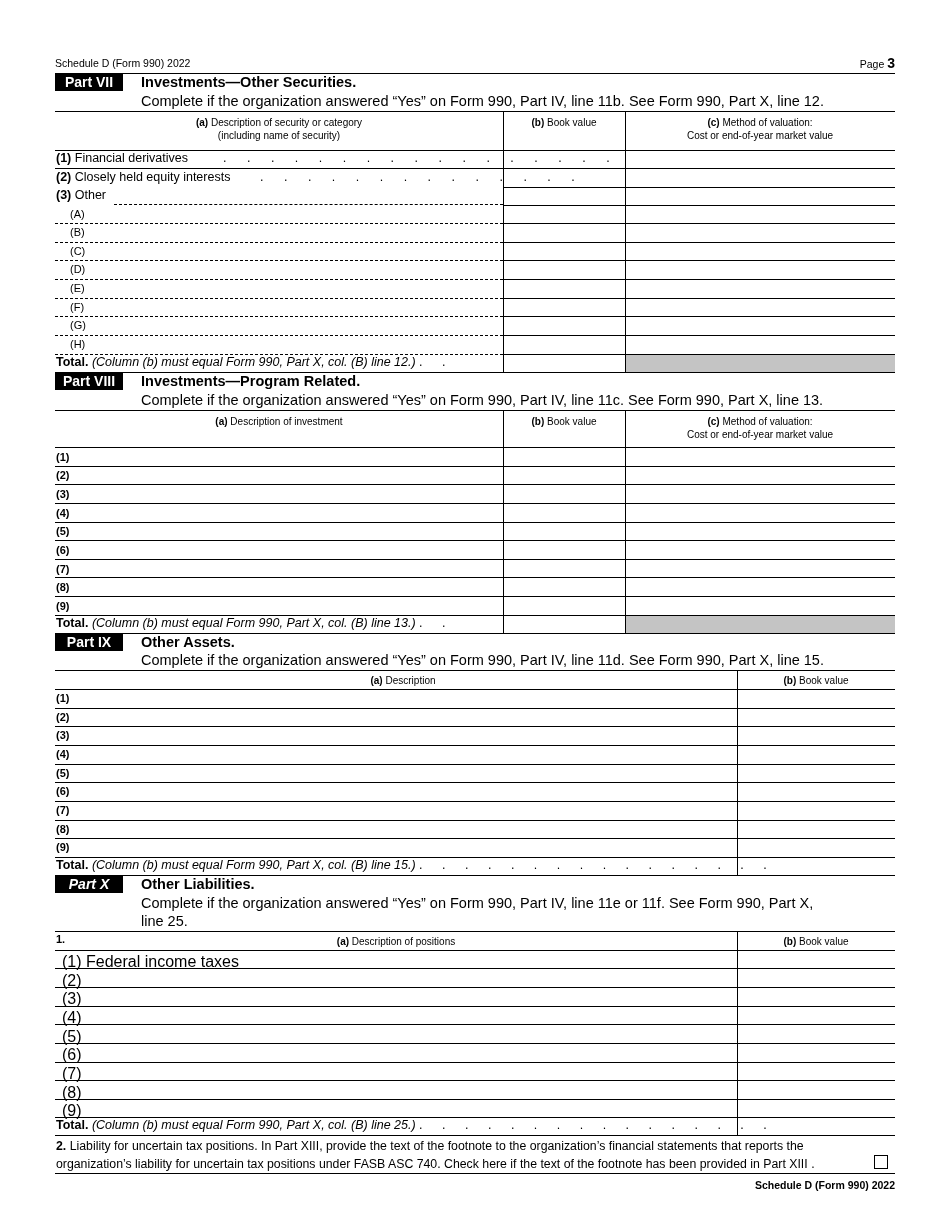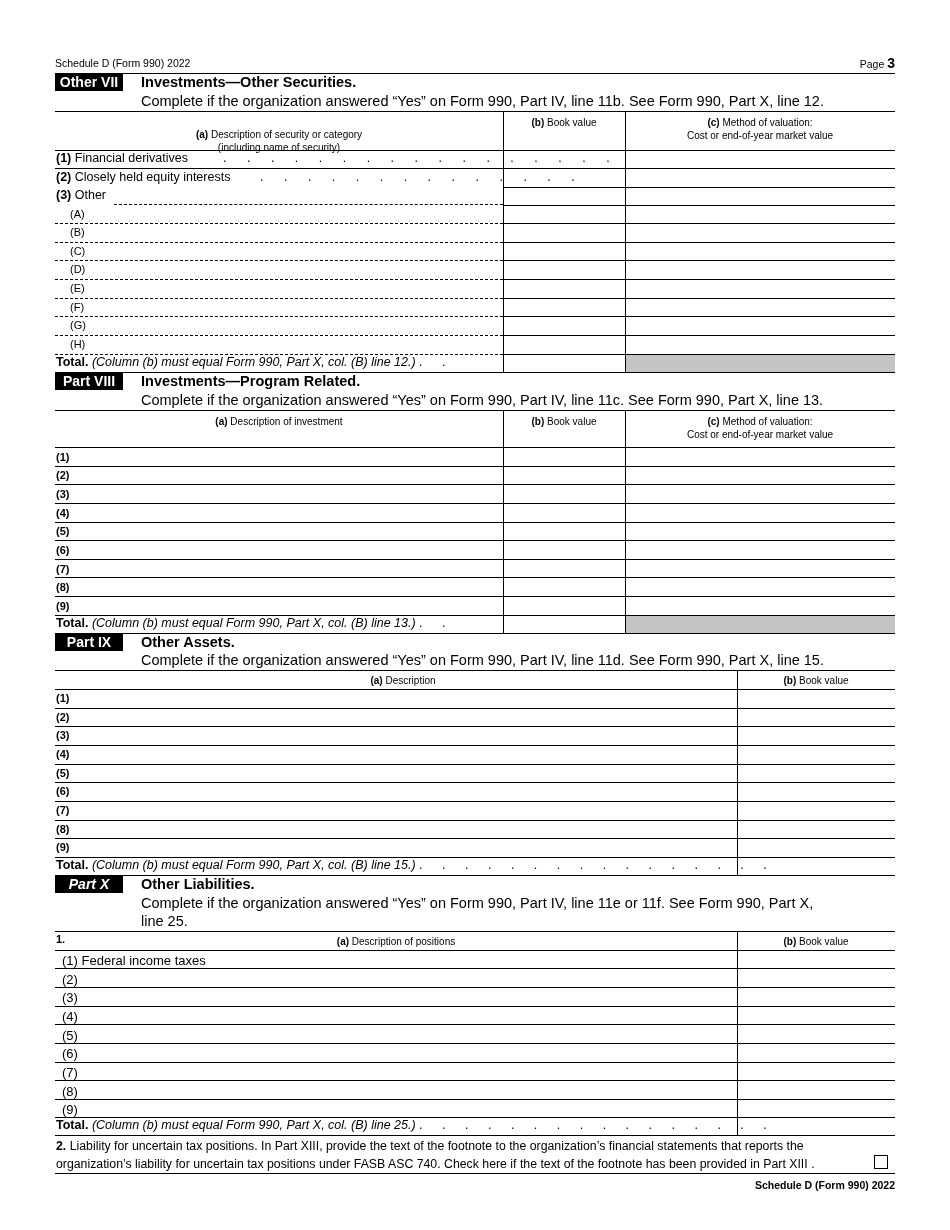--- a/index.html
+++ b/index.html
@@ -9,44 +9,44 @@
   .dline { position: absolute; border-top: 1px dashed #000; height: 0; }
   .vline { position: absolute; border-left: 1px solid #000; width: 0; }
   .small { font-size: 10px; }
   .part-tag { position: absolute; left: 55px; width: 68px; height: 17px; background: #000; color: #fff; font-weight: bold; font-size: 14px; text-align: center; line-height: 17px; }
   .part-title { position: absolute; left: 141px; font-weight: bold; font-size: 14.5px; }
   .part-sub { position: absolute; left: 141px; font-size: 14.5px; white-space: nowrap; }
   .colhdr { position: absolute; font-size: 10px; text-align: center; line-height: 13px; }
   .rowlbl { position: absolute; left: 56px; font-size: 12.5px; white-space: nowrap; }
   .rowlbl.b { font-weight: bold; font-size: 11px; }
   .rowlbl.sub { left: 70px; font-size: 11px; }
-  .rowlbl.x { left: 62px; font-size: 13px; }
+  .rowlbl.x { left: 62px; font-size: 16px; }
   .total { position: absolute; left: 56px; font-size: 12.5px; white-space: nowrap; }
   .total b { font-weight: bold; }
   .total i { font-style: italic; }
   .dots { letter-spacing: 8px; }
   .shade { position: absolute; background: #c4c4c4; }
   .cell { position: absolute; }
 </style>
 </head>
 <body>
 
 <div class="abs small" style="left:55px; top:57px; font-size:10.5px;">Schedule D (Form 990) 2022</div>
 <div class="abs" style="right:55px; top:55px; font-size:10.5px;">
   <span>Page</span>
   <span style="font-weight:bold;font-size:14px;">3</span>
 </div>
 <div class="hline" style="top:73px; border-top-width:1.5px;"></div>
 
-<div class="part-tag" style="top:74px;">Other VII</div>
+<div class="part-tag" style="top:74px;">Part VII</div>
 <div class="part-title" style="top:74px;">Investments—Other Securities.</div>
 <div class="part-sub" style="top:93px;">Complete if the organization answered “Yes” on Form 990, Part IV, line 11b. See Form 990, Part X, line 12.</div>
 <div class="hline" style="top:111px;"></div>
 
-<div class="colhdr" style="left:55px; width:448px; top:116px;margin-top:12px;">
+<div class="colhdr" style="left:55px; width:448px; top:116px;">
   <b>(a)</b> <span>Description of security or category</span><br>
   <span>(including name of security)</span>
 </div>
 <div class="colhdr" style="left:503px; width:122px; top:116px;">
   <b>(b)</b> <span>Book value</span>
 </div>
 <div class="colhdr" style="left:625px; width:270px; top:116px;">
   <b>(c)</b> <span>Method of valuation:</span><br>
   <span>Cost or end-of-year market value</span>
 </div>

